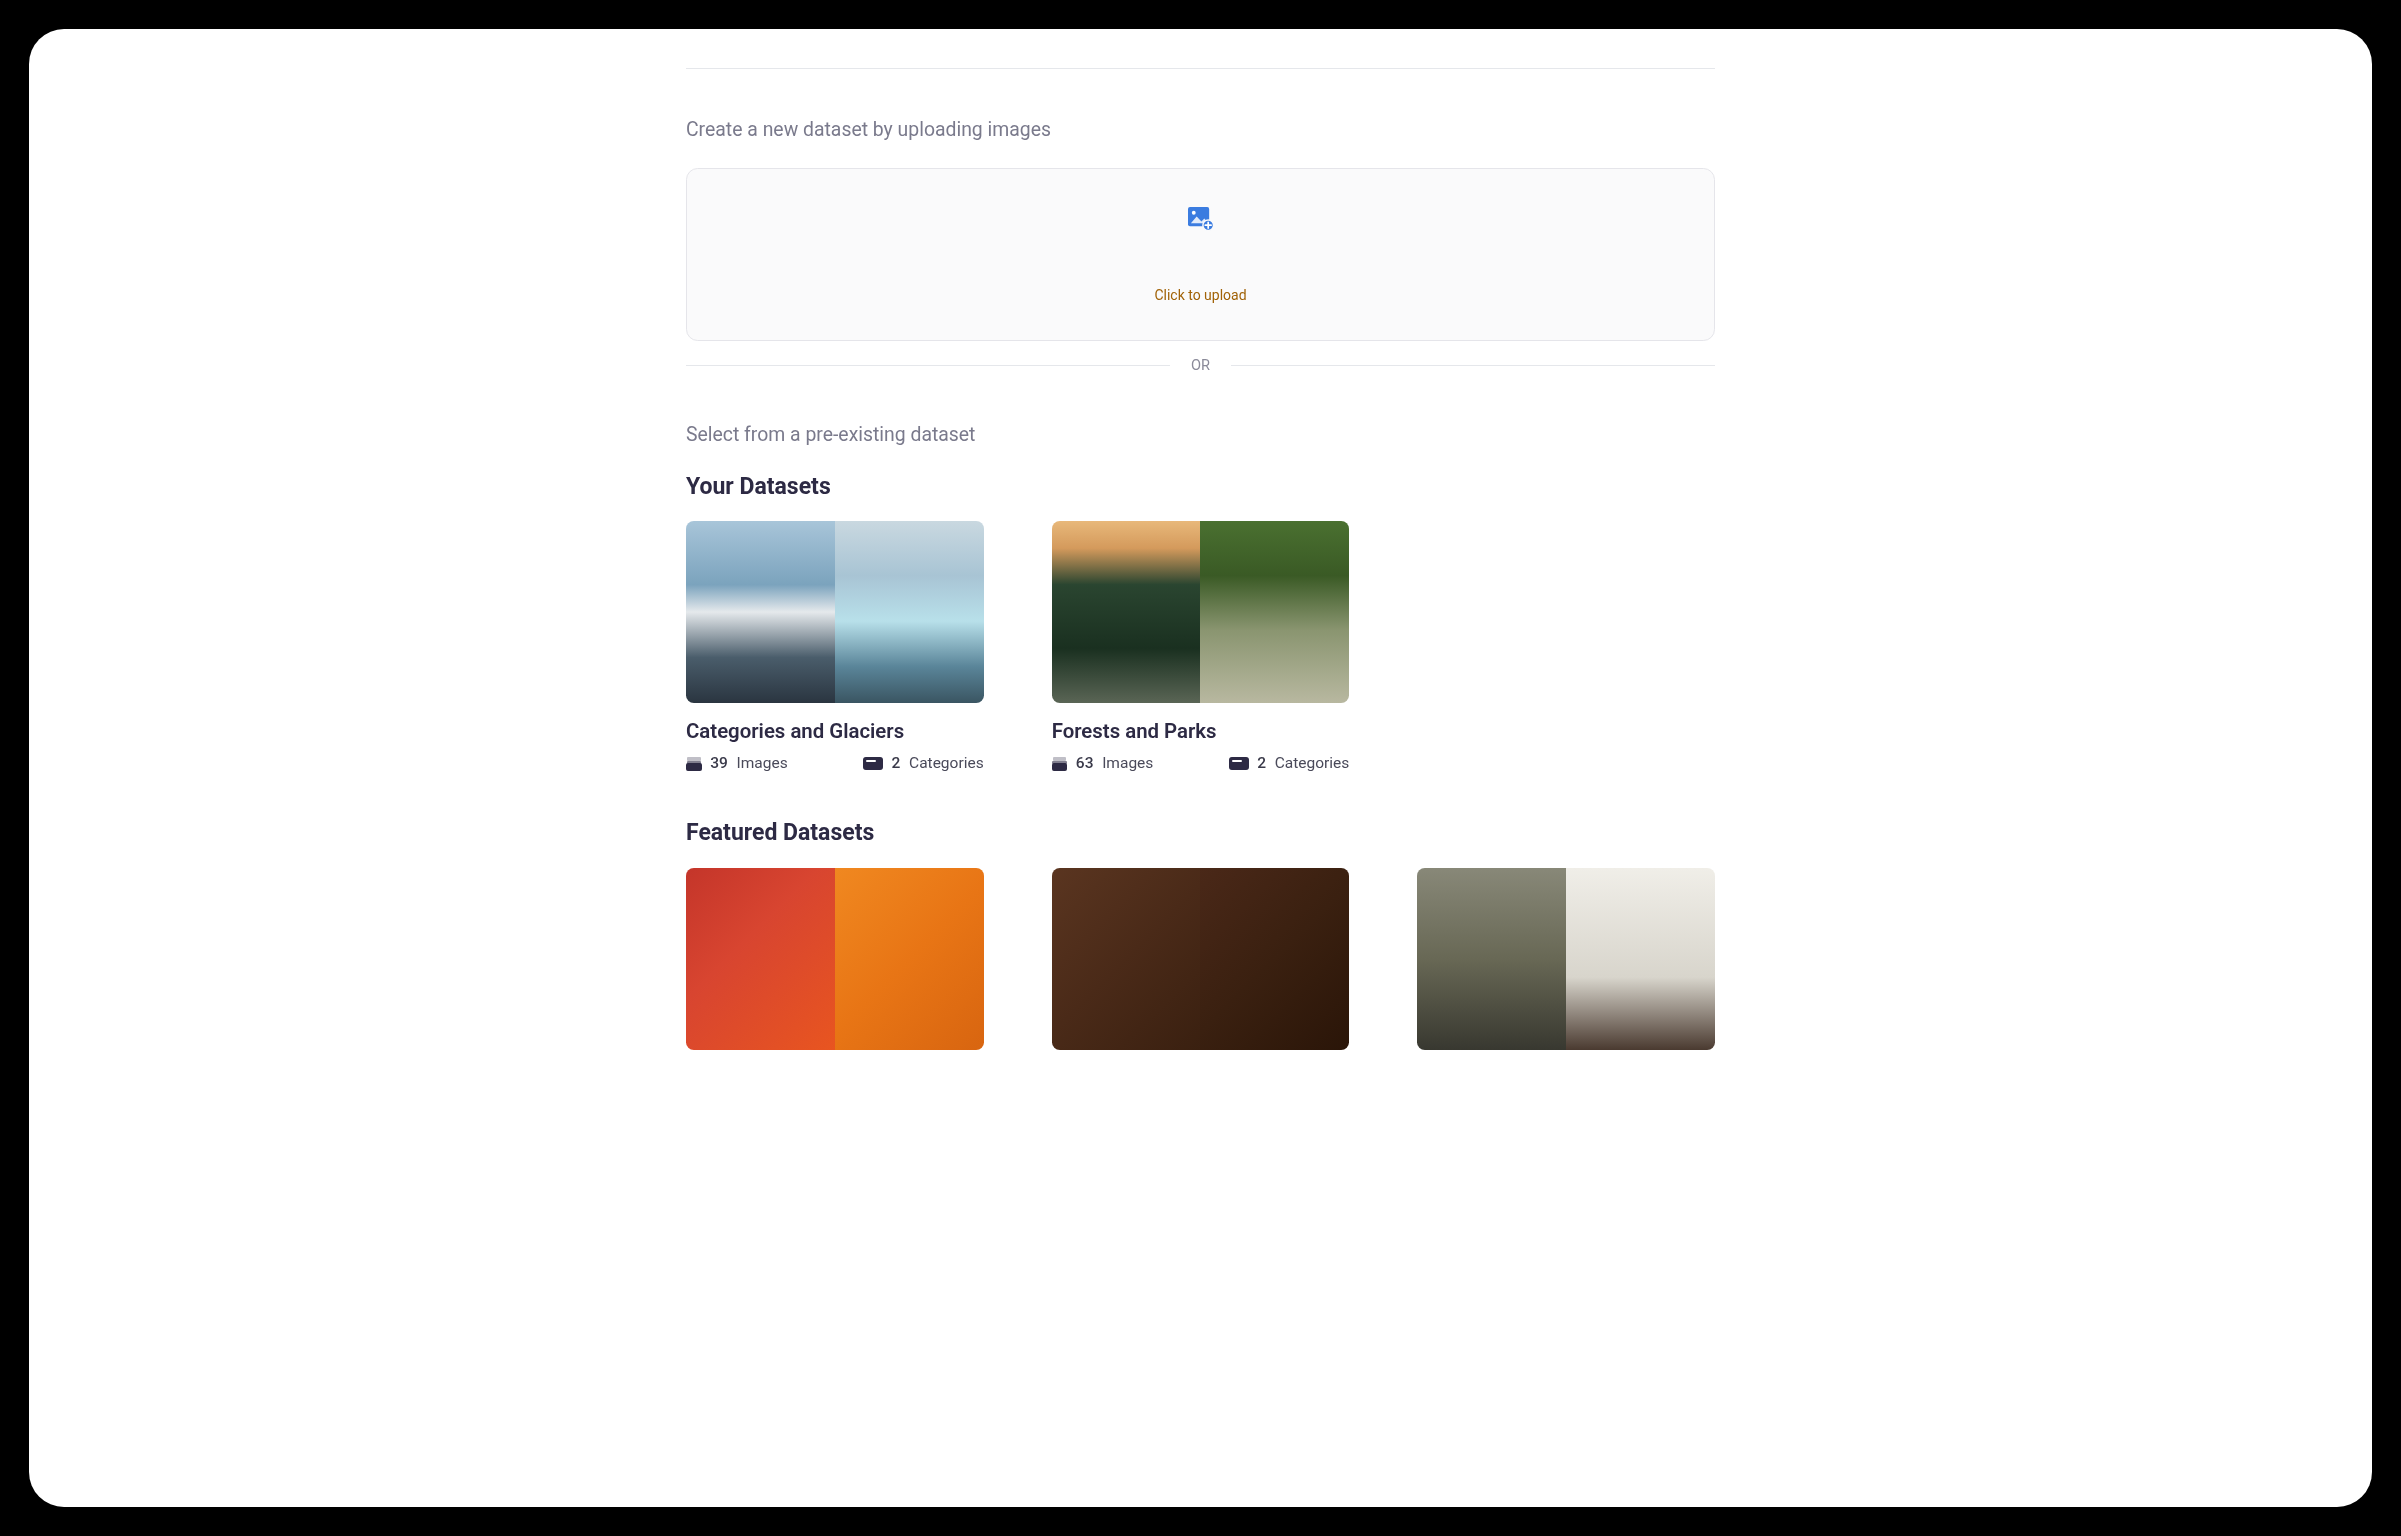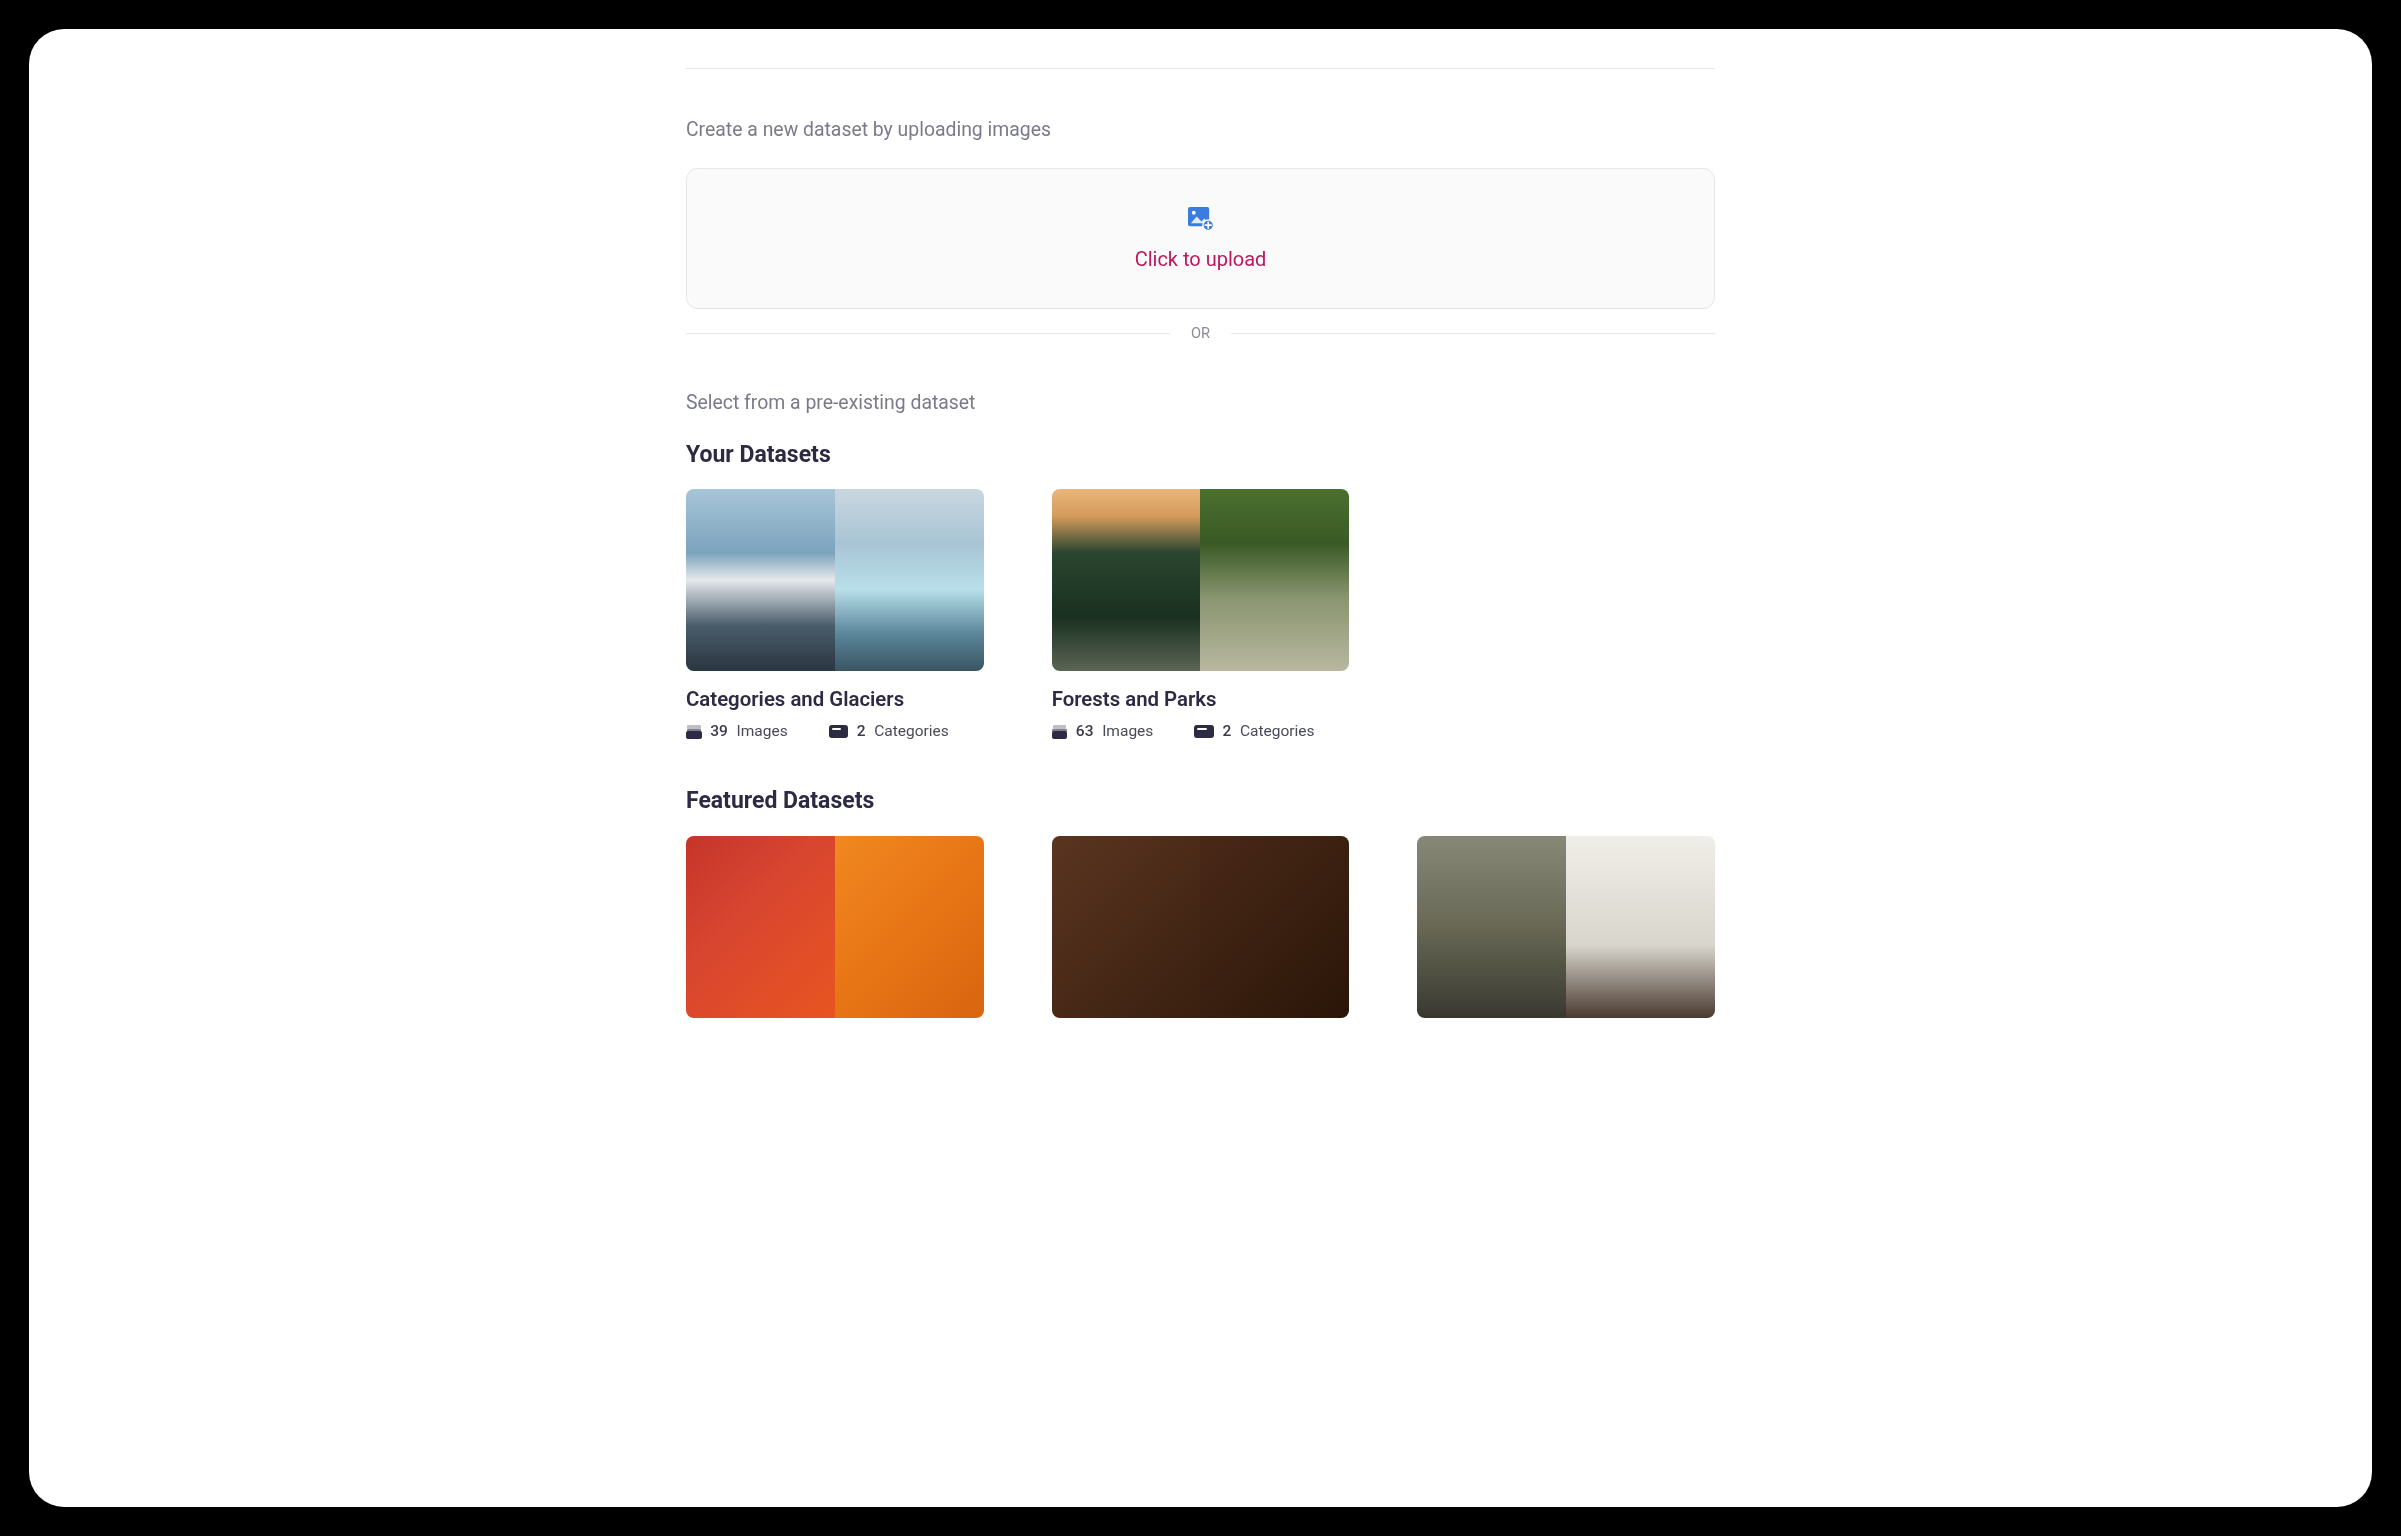--- a/index.html
+++ b/index.html
@@ -56,22 +56,23 @@
       flex-direction: column;
       align-items: center;
       justify-content: center;
       cursor: pointer;
       margin-bottom: 15.5px;
     }
     .upload-icon {
       margin-bottom: 11.6px;
     }
     .upload-text {
-      color: #be185d;
-      font-size: 20px;
+      color: #a16207;
+      font-size: 14px;
+      margin-top: 40px;
     }
     .chips-row {
       display: flex;
       gap: 9.7px;
       margin-bottom: 49px;
     }
     .chip {
       background: #e8e8ec;
       color: #5c5c6b;
       font-size: 12.6px;
@@ -125,22 +126,23 @@
       background-position: center;
     }
     .card-title {
       font-size: 20.4px;
       font-weight: 600;
       color: #2d2a44;
       margin-bottom: 11.6px;
     }
     .card-meta {
       display: flex;
-      gap: 41px;
+      gap: 27px;
       align-items: center;
+      justify-content: space-between;
     }
     .meta-item {
       display: flex;
       align-items: center;
       gap: 8.7px;
       color: #3a3a4a;
       font-size: 15.5px;
     }
     .meta-item .num {
       font-weight: 500;

